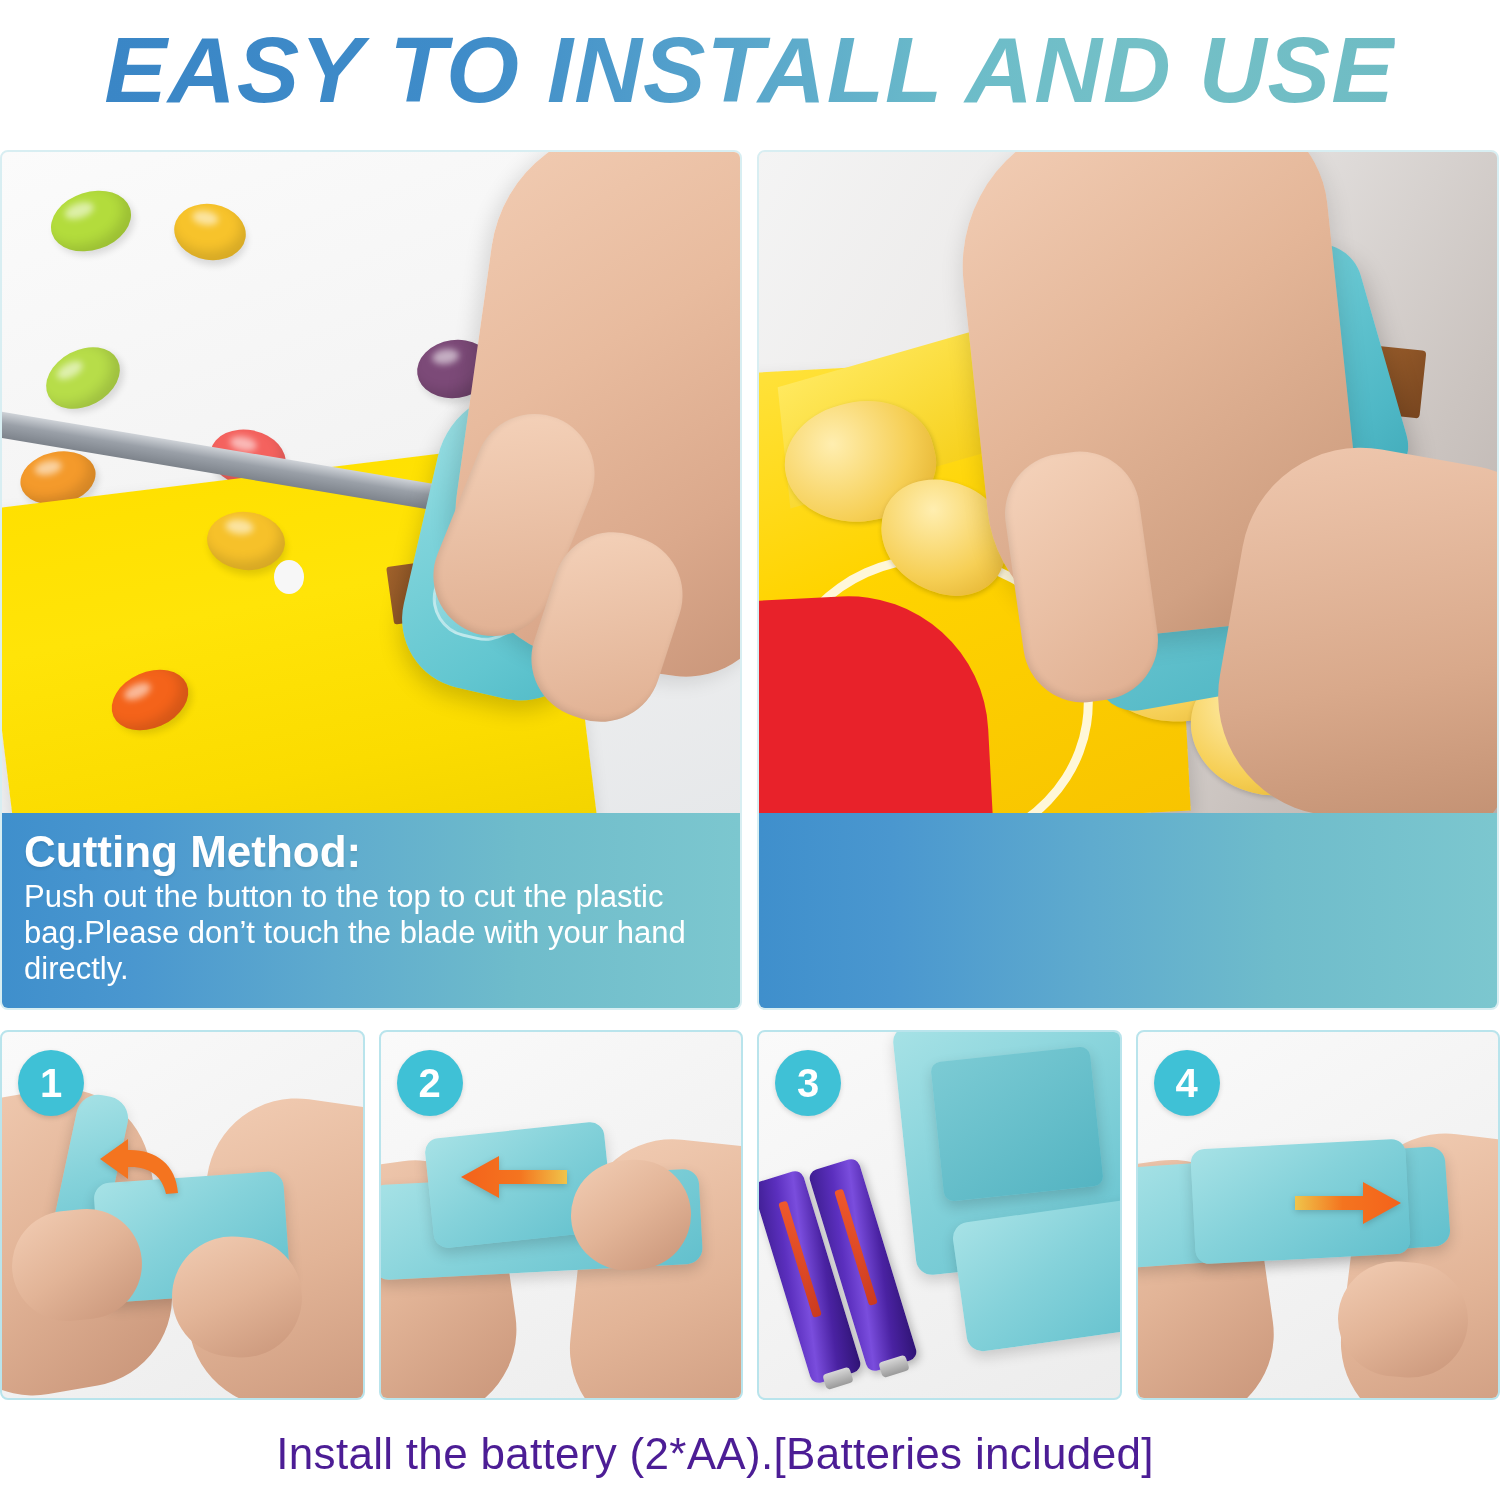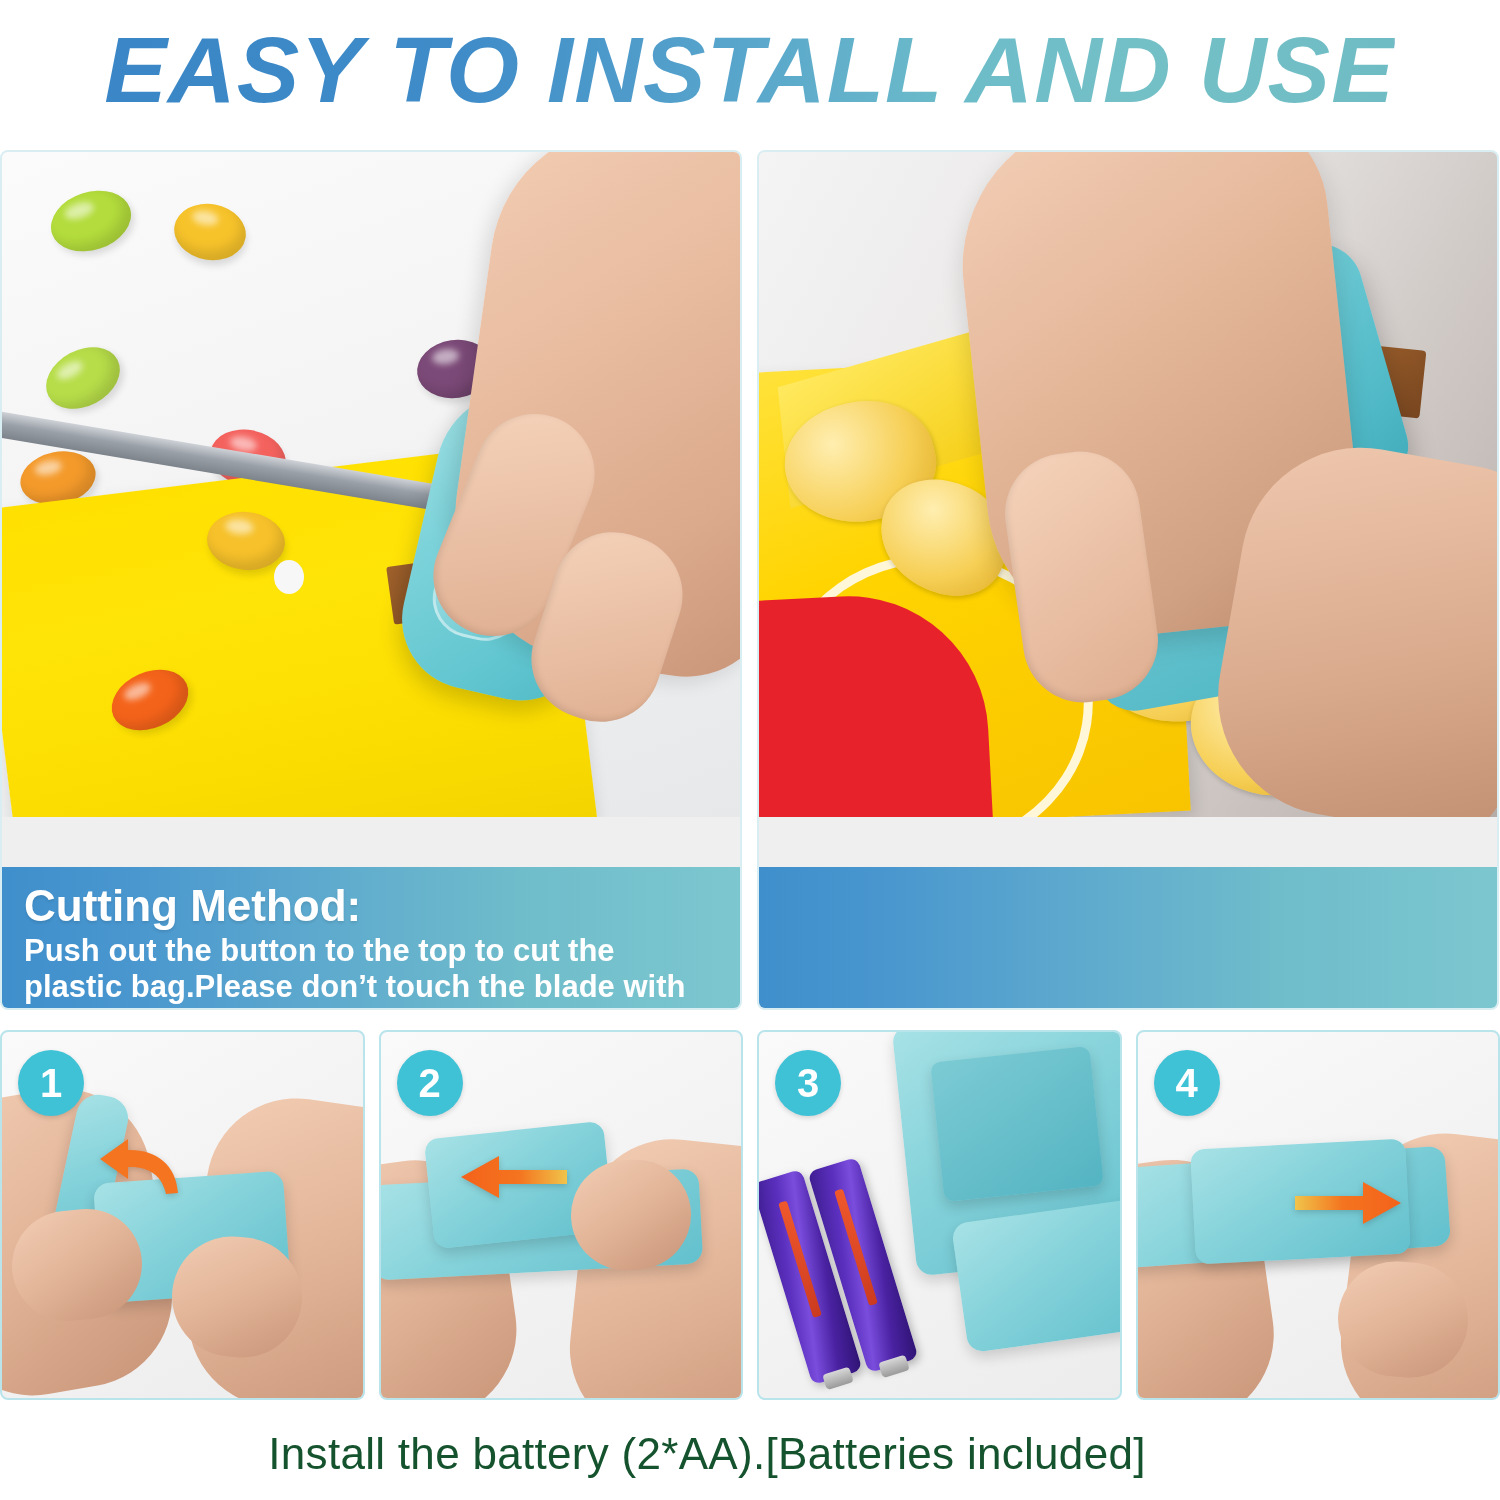--- a/index.html
+++ b/index.html
@@ -152,30 +152,30 @@
     background:linear-gradient(160deg,#f0c9b0,#d9a98b 60%,#c08e70 100%);
     border-radius:120px 80px 60px 120px; transform:rotate(10deg);
   }
   .leather-tab{
     position:absolute; left:612px; top:196px; width:52px; height:68px;
     background:linear-gradient(120deg,#9c5f2c,#7a4720); border-radius:4px; transform:rotate(6deg);
   }
 
   
   .caption{
-    position:absolute; left:0; right:0; bottom:0; height:141px;
+    position:absolute; left:0; right:0; bottom:0; height:195px;
     padding:16px 22px 10px 22px;
     background:linear-gradient(90deg,#3f8fcc 0%,#4a97cf 18%,#5fabce 45%,#6fbccb 70%,#7cc7cf 100%);
     color:#ffffff;
   }
   .cap-head{
     font-size:44px; font-weight:bold; line-height:1.04; margin-bottom:4px;
     text-shadow:0 2px 3px rgba(0,0,0,.10);
   }
-  .cap-body{ font-size:31px; line-height:1.17; font-weight:700; }
+  .cap-body{ font-size:31px; line-height:1.17; font-weight:400; }
 
   
   .steps{
     position:absolute; left:0; top:1030px; width:1500px; height:370px;
     display:flex; gap:14px;
   }
   .step{
     position:relative; width:366px; height:370px;
     border:2px solid #b9e4ec; border-radius:8px; overflow:hidden;
     background:linear-gradient(150deg,#fafafa,#ececec);
@@ -208,23 +208,23 @@
     position:absolute; left:12px; bottom:-9px; width:28px; height:16px;
     background:linear-gradient(180deg,#d8d8d8,#9a9a9a); border-radius:4px;
   }
   .battery .stripe{
     position:absolute; left:20px; top:26px; width:9px; height:120px;
     background:linear-gradient(180deg,#ff5c1a,#d63a0c); border-radius:3px; opacity:.9;
   }
 
   
   .bottom-note{
-    position:absolute; left:4px; top:1408px; width:1406px; height:92px;
+    position:absolute; left:12px; top:1408px; width:1406px; height:92px;
     display:flex; align-items:center; justify-content:center;
-    color:#14532d; font-size:44px; letter-spacing:.3px;
+    color:#4c1d95; font-size:44px; letter-spacing:.3px;
   }
 </style>
 </head>
 <body>
 
 <div class="title-bar">
   <div class="title-text">EASY TO INSTALL AND USE</div>
 </div>
 
 <div class="panels">

